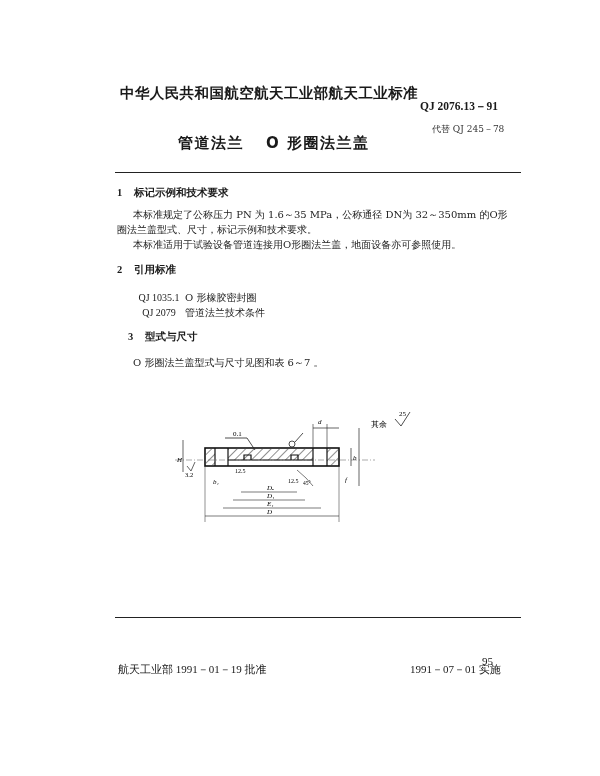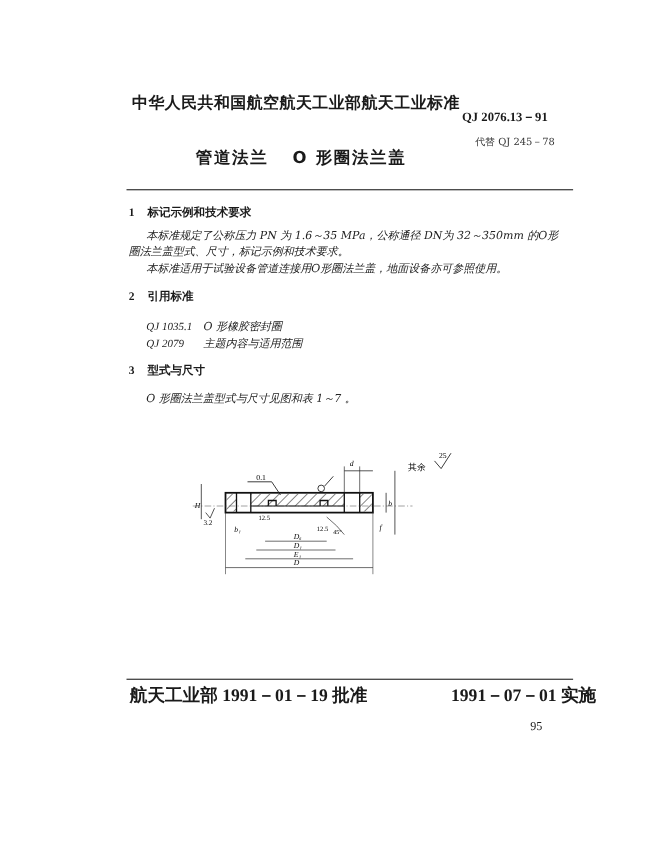--- a/index.html
+++ b/index.html
@@ -7,24 +7,24 @@
          font-family:"DejaVu Serif", "Liberation Serif", serif; color:#1a1a1a; }
   .abs { position:absolute; }
   .org { left:120px; top:84px; font-family:"DejaVu Sans", sans-serif; font-weight:bold; font-size:14.5px; letter-spacing:0.4px; }
   .stdno { left:420px; top:99px; font-family:"Liberation Serif", serif; font-weight:bold; font-size:11.5px;text-align:right; }
   .title { left:178px; top:134px; font-family:"DejaVu Sans", sans-serif; font-weight:bold; font-size:15px; letter-spacing:1.5px; }
   .title .sp { display:inline-block; width:22px; }
   .replaces { left:418px; top:123px; font-size:9px; color:#333;margin-left:14px; }
   .rule { left:115px; width:406px; height:0; border-top:1.6px solid #222; }
   .sec { left:117px; font-family:"DejaVu Sans", sans-serif; font-weight:bold; font-size:10.5px; }
   .sec .num { display:inline-block; width:17px; font-family:"Liberation Serif", serif; }
-  .para { font-size:10px; line-height:15px; color:#222;font-style:italic; }
+  .para { font-size:10px; line-height:15px; color:#222; }
   .ref { left:133px; font-size:10px; }
-  .ref .code { display:inline-block; width:52px; font-family:"Liberation Serif", serif; }
-  .footer { font-size:16px; font-weight:bold; font-family:"Liberation Serif", serif; }
+  .ref .code { display:inline-block; width:52px; font-family:"Liberation Serif", serif;text-align:center; }
+  .footer { font-size:11px; font-weight:normal; font-family:"Liberation Serif", serif;margin-top:40px; }
   .pageno { left:482px; top:655px; font-family:"Liberation Serif", serif; font-size:11px; }
   svg text { font-family:"Liberation Serif", serif; }
 </style>
 </head>
 <body>
 
 <div class="abs org">中华人民共和国航空航天工业部航天工业标准</div>
 <div class="abs stdno">QJ 2076.13－91</div>
 <div class="abs title">
   <span>管道法兰</span><span class="sp"></span><span>O 形圈法兰盖</span>
@@ -40,27 +40,27 @@
 <div class="abs para" style="left:117px; top:222px;">圈法兰盖型式、尺寸，标记示例和技术要求。</div>
 <div class="abs para" style="left:133px; top:237px;">本标准适用于试验设备管道连接用O形圈法兰盖，地面设备亦可参照使用。</div>
 
 <div class="abs sec" style="top:263px;">
   <span class="num">2</span><span>引用标准</span>
 </div>
 <div class="abs ref para" style="top:290px;">
   <span class="code">QJ 1035.1</span><span>O 形橡胶密封圈</span>
 </div>
 <div class="abs ref para" style="top:305px;">
-  <span class="code">QJ 2079</span><span>主题内容与适用范围</span>
+  <span class="code">QJ 2079</span><span>管道法兰技术条件</span>
 </div>
 
-<div class="abs sec" style="top:330px;">
+<div class="abs sec" style="top:330px;margin-left:11px;">
   <span class="num">3</span><span>型式与尺寸</span>
 </div>
-<div class="abs para" style="left:133px; top:355px;">O 形圈法兰盖型式与尺寸见图和表 1～7 。</div>
+<div class="abs para" style="left:133px; top:355px;">O 形圈法兰盖型式与尺寸见图和表 6～7 。</div>
 
 <svg class="abs" style="left:175px; top:400px;" width="260" height="130" viewBox="0 0 260 130">
   <defs>
     <pattern id="hatch" patternUnits="userSpaceOnUse" width="6" height="6" patternTransform="rotate(45)">
       <line x1="0" y1="0" x2="0" y2="6" stroke="#222" stroke-width="1"></line>
     </pattern>
   </defs>
 
   <text x="196" y="27" font-size="8" font-family="DejaVu Sans, sans-serif">其余</text>
   <text x="224" y="16" font-size="7">25</text>

